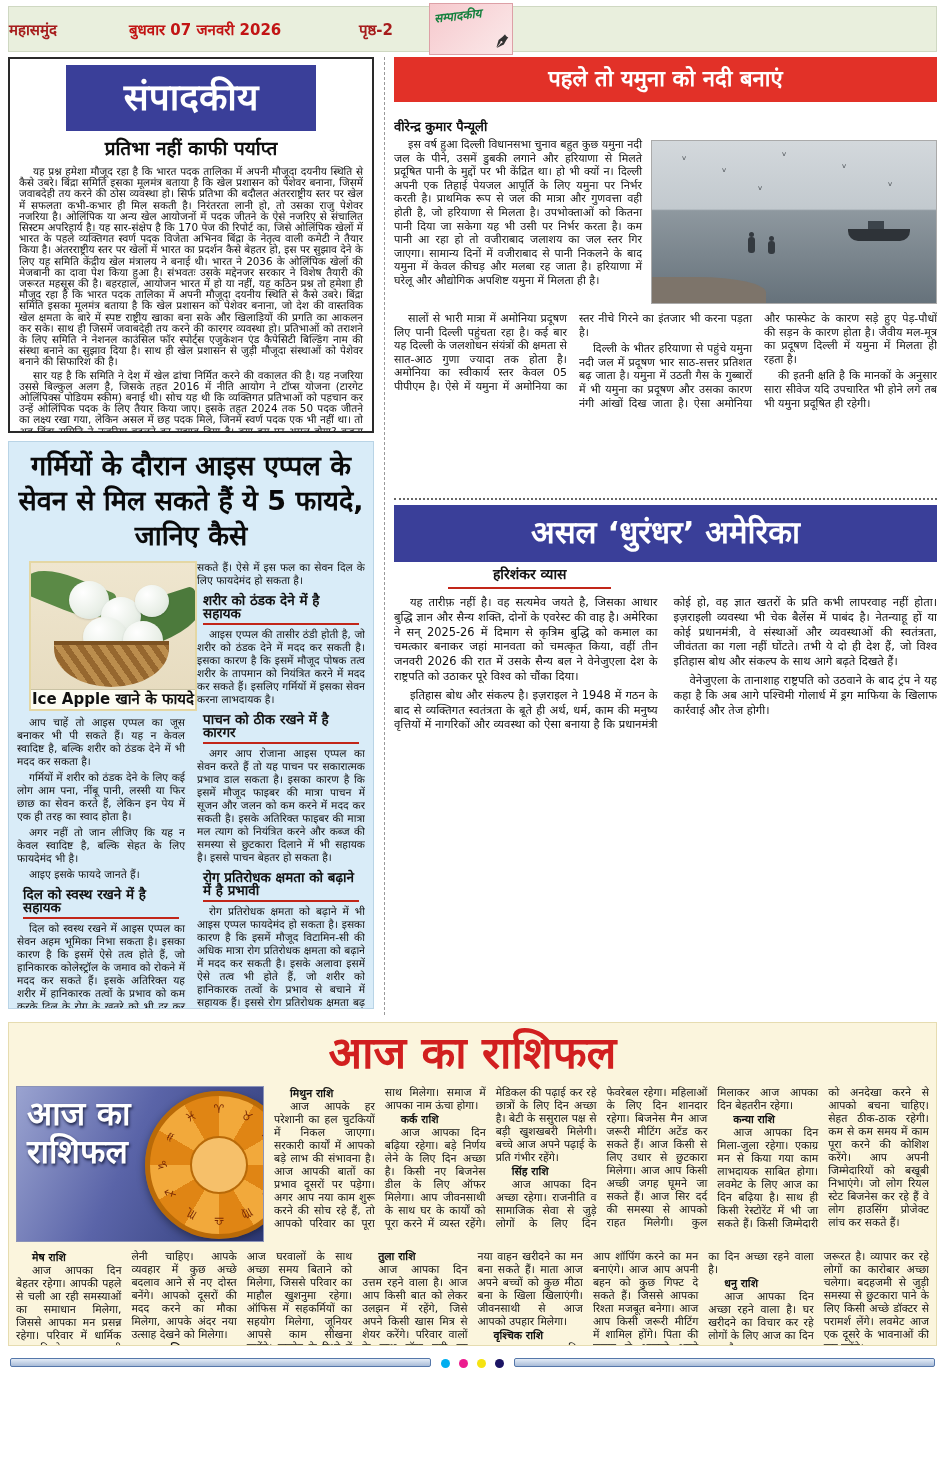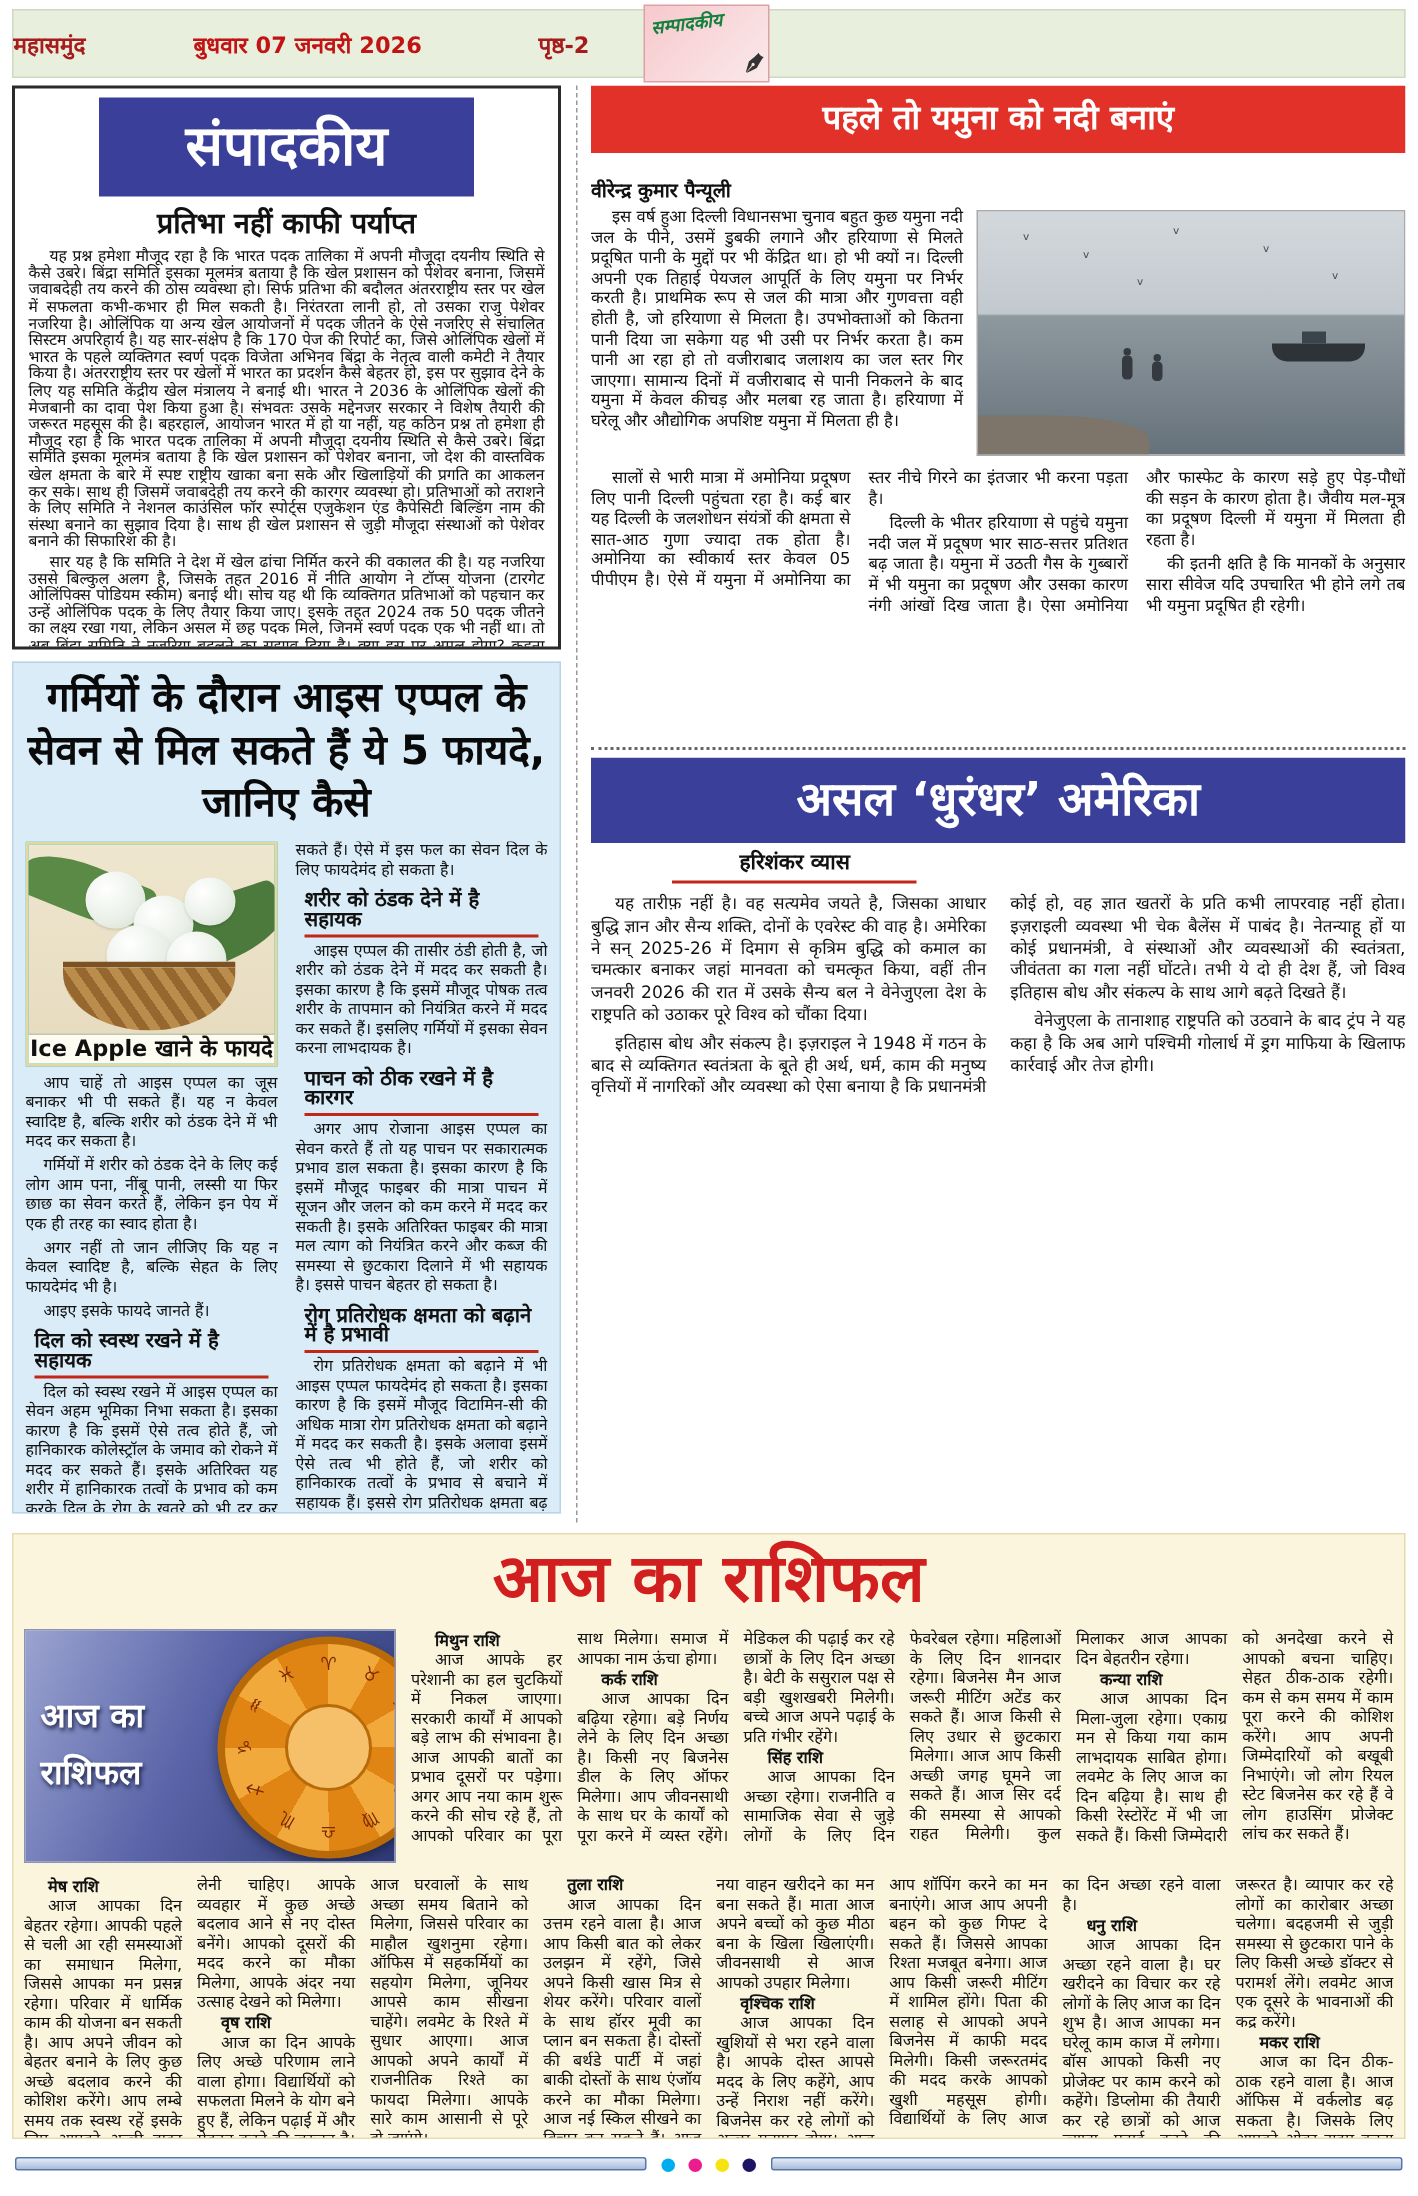--- a/index.html
+++ b/index.html
@@ -37,21 +37,21 @@
   .ed-subhead{text-align:center;font-size:19px;font-weight:bold;margin:1px 0 5px}
   .ed-body{font-size:10.4px;line-height:11.2px;text-align:justify}
   .ed-body p{margin:0 0 2px;text-indent:14px}
 
   
   .ice{background:var(--ice-bg);border:1px solid #b9d4e6;height:568px;padding:4px 8px;overflow:hidden}
   .ice-headline{font-size:27px;line-height:35px;text-align:center;font-weight:bold;margin:2px 0 8px;color:#0a0a0a}
   .ice-cols{column-count:2;column-gap:12px;height:482px;font-size:10.6px;line-height:13px;text-align:justify;overflow:hidden}
   .ice-cols p{margin:0 0 3px;text-indent:12px}
   .ice-cols p.lead{text-indent:12px}
-  figure.ice-fig{margin:0 0 5px;break-inside:avoid;border:2px solid #e4d7a4;background:#14b8a6;width:100%}
+  figure.ice-fig{margin:0 12px 5px;break-inside:avoid;border:2px solid #e4d7a4;background:#ec4899;width:100%}
   .ice-art{height:126px;position:relative;overflow:hidden;background:linear-gradient(#efe6cf,#e7dcc0)}
   .leaf{position:absolute;background:#4c7a3c;border-radius:50% 6px 50% 6px}
   .leaf.l1{width:120px;height:44px;right:-8px;top:40px;transform:rotate(-18deg)}
   .leaf.l2{width:90px;height:34px;left:-6px;top:14px;transform:rotate(22deg);background:#5b8a46}
   .fruit{position:absolute;width:40px;height:38px;border-radius:50%;
          background:radial-gradient(circle at 35% 30%,#ffffff,#e9efe7 60%,#cfdad2);box-shadow:0 1px 2px #0002}
   .f1{left:38px;top:18px}.f2{left:70px;top:34px}.f3{left:104px;top:22px;width:34px;height:32px}
   .f4{left:52px;top:54px;width:44px;height:40px}.f5{left:92px;top:58px}
   .basket{position:absolute;bottom:2px;left:14%;width:70%;height:46px;border-radius:0 0 60% 60%/0 0 100% 100%;
           background:repeating-linear-gradient(55deg,#bb8d4d 0 6px,#96672f 6px 12px);border-top:4px solid #7c5222}
@@ -83,26 +83,26 @@
 
   
   .banner.blue{background:var(--banner-blue);font-size:31px;padding:5px 0 10px;margin-bottom:2px}
   .america{height:500px;overflow:hidden}
   .a-byline{font-weight:bold;font-size:14px;text-align:center;padding-bottom:4px;margin:2px 60% 6px 10%;
             border-bottom:2px solid var(--accent-rule-red)}
   .a-cols{column-count:2;column-gap:16px;height:430px;overflow:hidden;font-size:11.4px;line-height:14.8px;text-align:justify}
   .a-cols p{margin:0 0 4px;text-indent:16px}
 
   
-  .horoscope{margin:7px 8px 0;background:var(--cream);border:1px solid #e6dcb0;padding:4px 7px;height:404px;overflow:hidden}
+  .horoscope{margin:7px 8px 0;background:var(--cream);border:1px solid #e6dcb0;padding:4px 7px;height:324px;overflow:hidden}
   .h-headline{color:var(--paper-red);text-align:center;font-size:44px;font-weight:bold;margin:0 0 7px;line-height:52px}
   .h-top{display:flex;gap:10px;height:156px}
   .h-graphic{width:248px;flex:none;position:relative;overflow:hidden;border:1px solid #8b93b8;
              background:linear-gradient(115deg,#9aa3d0 0%,#5a64a8 45%,#2e3a77 100%)}
-  .h-gtitle{position:absolute;left:10px;top:39px;color:#fff;font-weight:bold;font-size:22px;line-height:38px;
+  .h-gtitle{position:absolute;left:10px;top:8px;color:#fff;font-weight:bold;font-size:33px;line-height:38px;
             text-shadow:1px 2px 3px #1b2247}
   .h-gtitle span{display:block}
   .wheel{position:absolute;right:-30px;top:4px;width:148px;height:148px;border-radius:50%;border:5px solid #b96a08;
          box-shadow:0 3px 8px #0006;
          background:conic-gradient(#f2a93b 0 30deg,#e08514 30deg 60deg,#f2a93b 60deg 90deg,#e08514 90deg 120deg,
            #f2a93b 120deg 150deg,#e08514 150deg 180deg,#f2a93b 180deg 210deg,#e08514 210deg 240deg,
            #f2a93b 240deg 270deg,#e08514 270deg 300deg,#f2a93b 300deg 330deg,#e08514 330deg 360deg)}
   .wheel::after{content:"";position:absolute;inset:40px;border-radius:50%;background:#f6c06a;border:2px solid #b96a08}
   .wheel span{position:absolute;left:50%;top:50%;font-size:12px;color:#7a2a05;font-weight:bold}
   .h-cols{font-size:10.8px;line-height:13px;text-align:justify;overflow:hidden}

